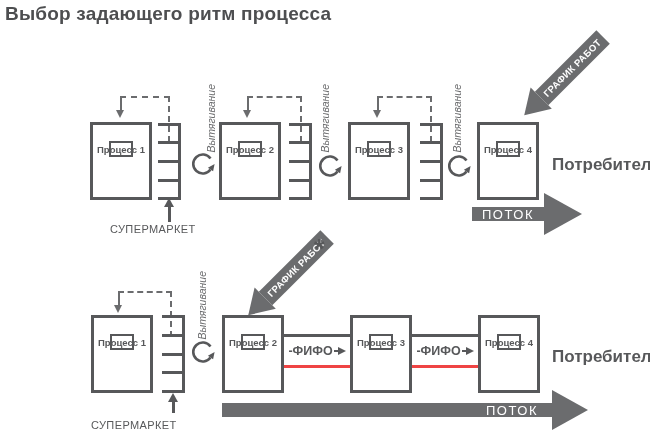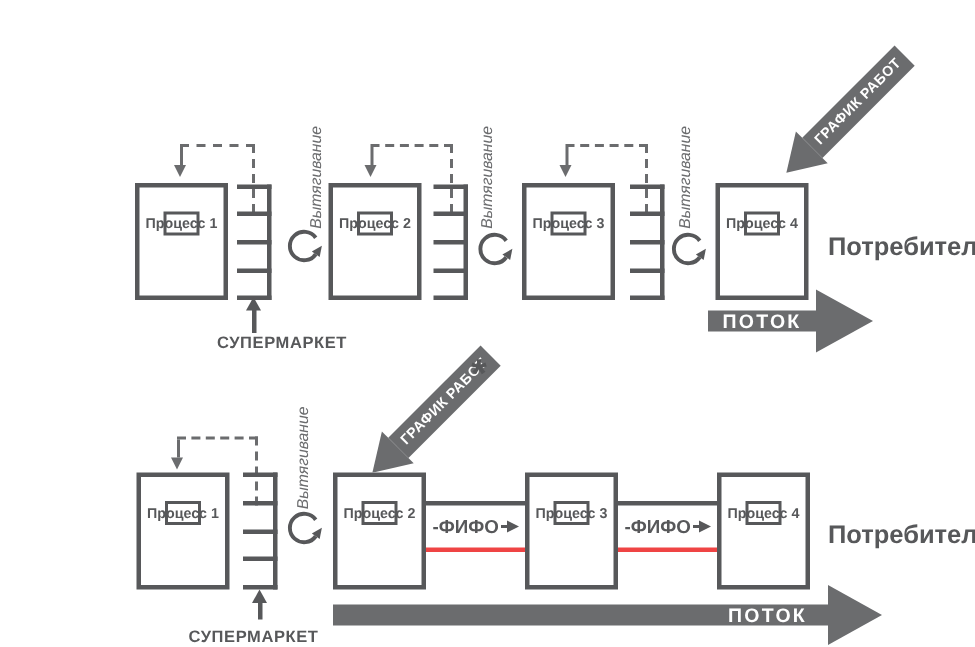--- a/index.html
+++ b/index.html
@@ -23,27 +23,27 @@
 
   
   .bracket{position:absolute;border-top:2px dashed #6b6c6e;border-right:2px dashed #6b6c6e;}
   .stub{position:absolute;width:0;border-left:2px dashed #6b6c6e;}
   .tri-down{position:absolute;width:0;height:0;border-left:4px solid transparent;border-right:4px solid transparent;
             border-top:8px solid #6b6c6e;}
   .tri-up{position:absolute;width:0;height:0;border-left:5px solid transparent;border-right:5px solid transparent;
           border-bottom:9px solid #57585a;}
   .shaft-v{position:absolute;width:3px;background:#57585a;}
 
-  .sm-label{position:absolute;width:130px;text-align:center;font-size:11px;font-weight:bold;color:#57585a;letter-spacing:.4px;margin-left:13px;}
+  .sm-label{position:absolute;width:130px;text-align:left;font-size:11px;font-weight:normal;color:#57585a;letter-spacing:.4px;}
   .consumer{position:absolute;font-size:17px;font-weight:bold;color:#57585a;white-space:nowrap;}
 
   
   .flow{position:absolute;display:flex;align-items:center;}
   .flow-body{position:relative;height:14px;background:#6b6c6e;}
-  .flow-text{position:absolute;top:50%;transform:translateY(-50%);color:#fff;font-weight:bold;font-size:13px;letter-spacing:1.5px;}
+  .flow-text{position:absolute;top:50%;transform:translateY(-50%);color:#fff;font-weight:normal;font-size:13px;letter-spacing:1.5px;}
   .flow-head{width:0;height:0;border-top:21px solid transparent;border-bottom:21px solid transparent;border-left:38px solid #6b6c6e;}
 
   
   .diag{position:absolute;display:flex;align-items:center;transform:rotate(-45deg);}
   .diag-head{width:0;height:0;border-top:15px solid transparent;border-bottom:15px solid transparent;border-right:24px solid #6b6c6e;}
   .diag-body{height:19px;background:#6b6c6e;display:flex;align-items:center;justify-content:center;color:#fff;
              font-size:9.5px;font-weight:bold;white-space:nowrap;letter-spacing:.3px;padding:0 5px;}
 
   
   .fifo{position:absolute;height:34px;box-sizing:border-box;border-top:3px solid #57585a;border-bottom:3px solid #ef4444;
@@ -52,20 +52,21 @@
   .fifo-head{width:0;height:0;border-top:4.5px solid transparent;border-bottom:4.5px solid transparent;border-left:8px solid #57585a;}
 
   .asterisk{position:absolute;font-size:27px;font-weight:bold;color:#57585a;}
   .pull-icon{position:absolute;}
 </style>
 </head>
 <body>
 
 <div class="canvas">
 
+  <div class="title">Выбор задающего ритм процесса</div>
 
   <div class="bracket" style="left:120px;top:96px;width:48px;height:44px"></div>
   <div class="stub" style="left:120px;top:98px;height:12px"></div>
   <div class="tri-down" style="left:116px;top:110px"></div>
 
   <div class="bracket" style="left:247px;top:96px;width:53px;height:44px"></div>
   <div class="stub" style="left:247px;top:98px;height:12px"></div>
   <div class="tri-down" style="left:243px;top:110px"></div>
 
   <div class="bracket" style="left:377px;top:96px;width:53px;height:44px"></div>

